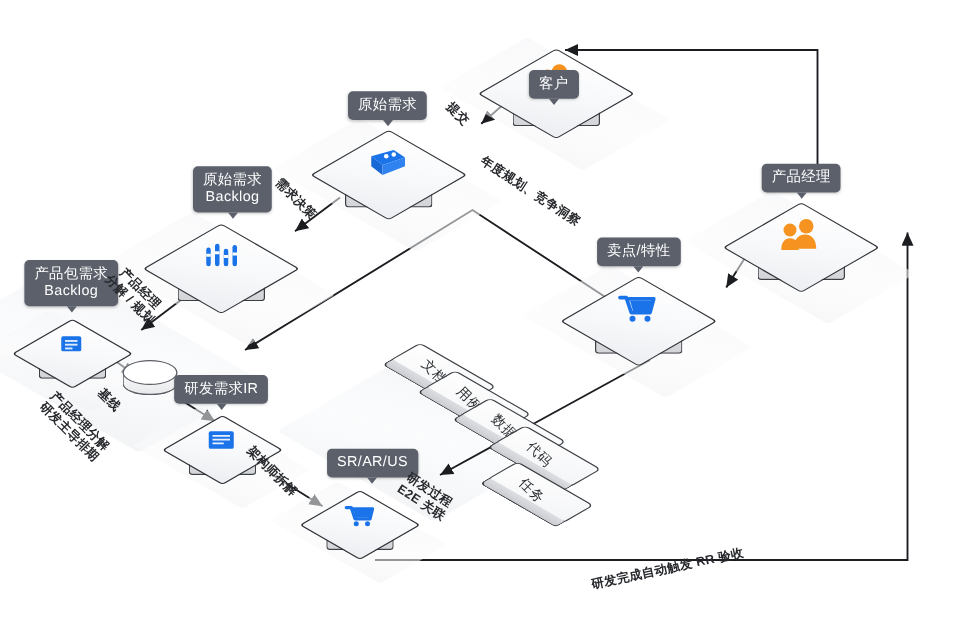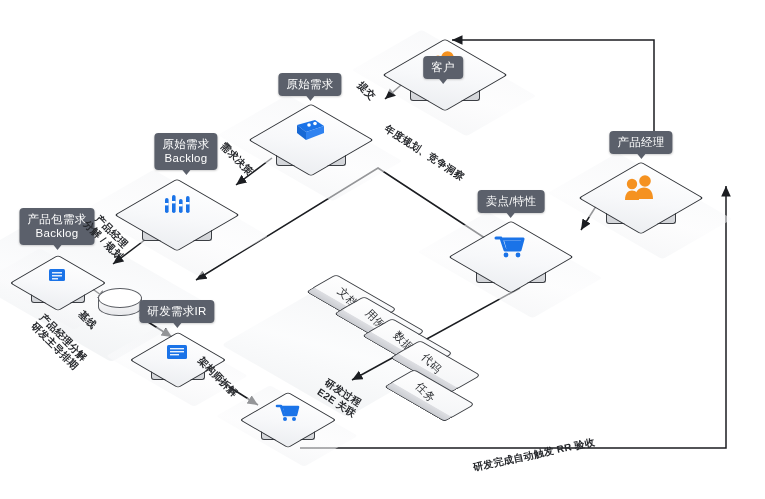--- a/index.html
+++ b/index.html
@@ -258,20 +258,21 @@
     <div class="top"></div>
     <div class="glyph">
       <svg width="26" height="22" viewBox="0 0 26 22">
         <path d="M3 5 L7 5 L10 14 L22 14 L24 6 L8 6" fill="none" stroke="#1a73e8" stroke-width="2.6" stroke-linecap="round" stroke-linejoin="round"></path>
         <path d="M9 7 L23 7 L21.5 13 L10.5 13 Z" fill="#1a73e8"></path>
         <circle cx="11" cy="18" r="2" fill="#1a73e8"></circle>
         <circle cx="20" cy="18" r="2" fill="#1a73e8"></circle>
       </svg>
     </div>
   </div>
+  <div class="chip" style="left:298px;top:359px;">SR/AR/US</div>
 
   <div class="node" style="left:462px;top:212px;">
     <div class="plate"></div>
     <div class="side"></div>
     <div class="top"></div>
     <div class="glyph">
       <svg width="34" height="28" viewBox="0 0 34 28">
         <path d="M3 5 L8 5 L12 17 L27 17 L30 6 L10 6" fill="none" stroke="#1a73e8" stroke-width="3" stroke-linecap="round" stroke-linejoin="round"></path>
         <path d="M11 7.5 L29 7.5 L27 16 L13.5 16 Z" fill="#1a73e8"></path>
         <circle cx="13" cy="22" r="2.4" fill="#1a73e8"></circle>

